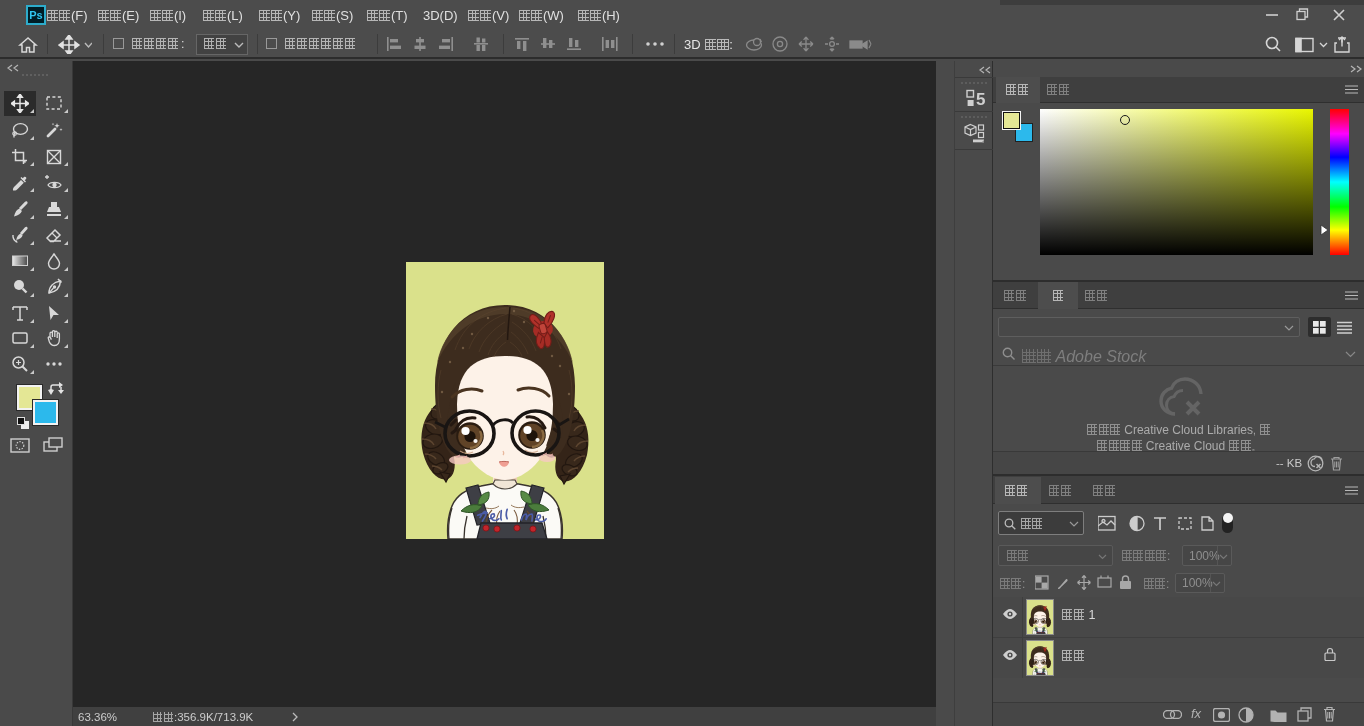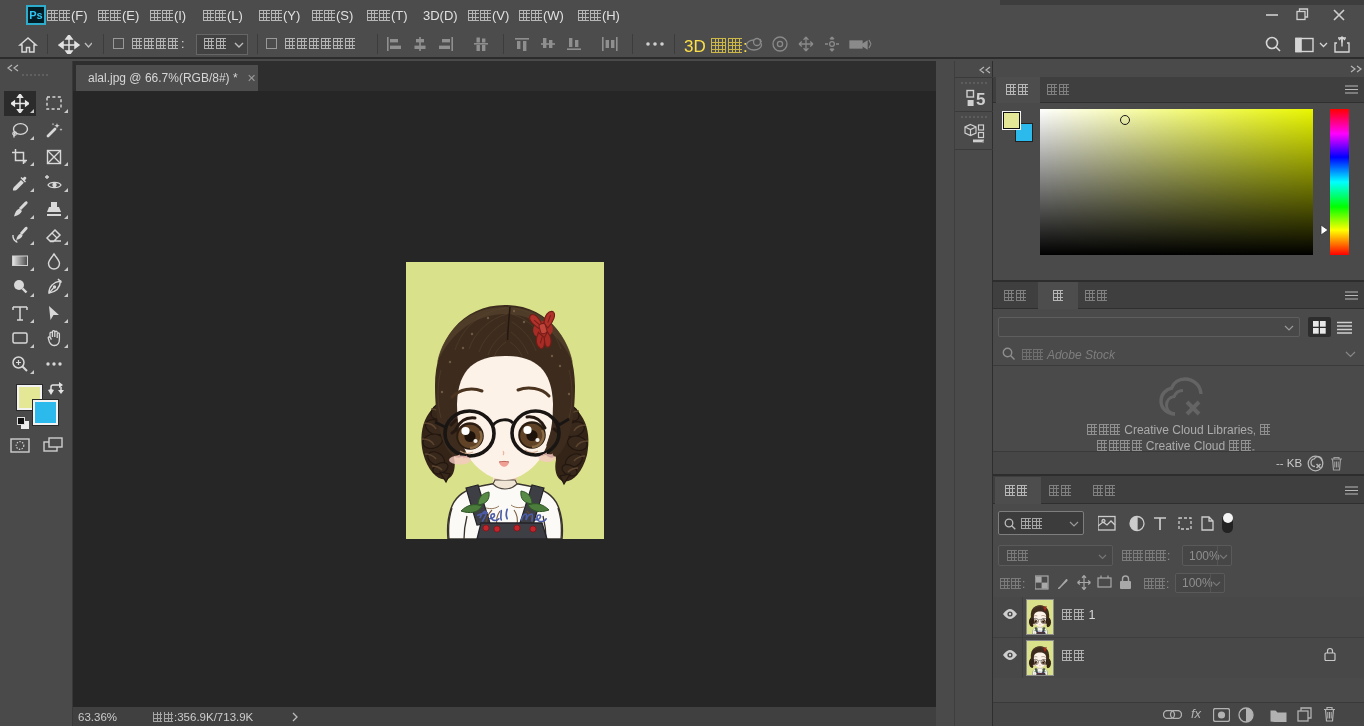--- a/index.html
+++ b/index.html
@@ -131,21 +131,21 @@
 <svg class="abs" style="left:645px;top:11px" width="22" height="6">
       <g fill="#d0d0d0">
         <circle cx="3" cy="3" r="1.8"></circle>
         <circle cx="10" cy="3" r="1.8"></circle>
         <circle cx="17" cy="3" r="1.8"></circle>
       </g>
     </svg>
 <div class="abs" style="left:503px;top:4px;width:1px;height:20px;background:#3c3c3c"></div>
 <div class="abs" style="left:632px;top:4px;width:1px;height:20px;background:#3c3c3c"></div>
 <div class="abs" style="left:674px;top:4px;width:1px;height:20px;background:#3c3c3c"></div>
-<div class="abs" style="left:684px;top:7px;color:#fde047;font-size:17px">3D <span class="j"></span><span class="j"></span>:</div>
+<div class="abs" style="left:684px;top:7px;color:#e5e5e5;font-size:13px">3D <span class="j"></span><span class="j"></span>:</div>
 <svg class="abs" style="left:745px;top:5px" width="130" height="19">
 <g fill="none" stroke="#8a8a8a" stroke-width="1.3">
 <g transform="translate(0,0)">
           <ellipse cx="9" cy="10" rx="7.5" ry="5"></ellipse>
           <circle cx="12" cy="7" r="3.5" fill="#4c4c4c"></circle>
           <path d="M15,4l1.5,3"></path>
         </g>
 <g transform="translate(26,0)">
           <circle cx="9" cy="9" r="7"></circle>
           <circle cx="9" cy="9" r="2.6"></circle>
@@ -325,23 +325,20 @@
 <div class="abs" style="left:64px;top:258px;width:0;height:0;border-left:4px solid transparent;border-bottom:4px solid #c9c9c9"></div>
 <div class="abs" style="left:30px;top:283px;width:0;height:0;border-left:4px solid transparent;border-bottom:4px solid #c9c9c9"></div>
 <div class="abs" style="left:64px;top:283px;width:0;height:0;border-left:4px solid transparent;border-bottom:4px solid #c9c9c9"></div>
 <div class="abs" style="left:30px;top:309px;width:0;height:0;border-left:4px solid transparent;border-bottom:4px solid #c9c9c9"></div>
 <svg class="abs" style="left:43px;top:376px" width="22" height="16">
       <rect x="1" y="5" width="13" height="9" fill="none" stroke="#cfcfcf" stroke-width="1.4"></rect>
       <rect x="6" y="1" width="13" height="9" fill="#4a4a4a" stroke="#cfcfcf" stroke-width="1.4"></rect>
     </svg>
 </div>
 <div id="canvas">
-<div id="tabbar">
-<div id="doctab">alal.jpg @ 66.7%(RGB/8#) * <span style="color:#9a9a9a;margin-left:6px;font-size:11px">✕</span></div>
-</div>
 <svg class="abs" style="left:333px;top:201px" width="198" height="277" viewBox="0 0 198 277">
       <use href="#girl"></use>
     </svg>
 </div>
 <div id="statusbar">
 <span class="abs" style="left:5px;top:4px">63.36%</span>
 <span class="abs" style="left:79px;top:4px"><span class="j"></span><span class="j"></span>:356.9K/713.9K</span>
 <svg class="abs" style="left:219px;top:5px" width="8" height="10">
       <path d="M1,1l4,4l-4,4" fill="none" stroke="#bbb" stroke-width="1.3"></path>
     </svg>
@@ -417,21 +414,21 @@
       </svg>
     </div>
 <svg class="abs" style="left:344px;top:260px" width="15" height="13">
       <path d="M0,1.5h15M0,5h15M0,8.5h15M0,12h15" stroke="#cfcfcf" stroke-width="1.6"></path>
     </svg>
 <div class="abs" style="left:0;top:304px;width:371px;height:1px;background:#3a3a3a"></div>
 <svg class="abs" style="left:9px;top:286px" width="14" height="14">
       <circle cx="5.5" cy="5.5" r="4.2" fill="none" stroke="#8e8e8e" stroke-width="1.4"></circle>
       <path d="M8.5,8.5l4,4" stroke="#8e8e8e" stroke-width="1.4"></path>
     </svg>
-<div class="abs" style="left:28px;top:287px;color:#7e7e7e;font-size:12px;font-style:italic"><span class="j"></span><span class="j"></span> Adobe Stock</div>
+<div class="abs" style="left:28px;top:287px;color:#7e7e7e;font-size:16px;font-style:italic"><span class="j"></span><span class="j"></span> Adobe Stock</div>
 <svg class="abs" style="left:352px;top:290px" width="11" height="8">
       <path d="M1,1l4.5,4.5L10,1" fill="none" stroke="#888" stroke-width="1.2"></path>
     </svg>
 <svg class="abs" style="left:160px;top:315px" width="56" height="46" fill="none" stroke="#646464" stroke-width="3.4">
 <path d="M22,38c-8,0 -14,-5.5 -14,-13c0,-6.5 4.5,-11.5 10.5,-12.8C20.5,6.5 26,3 32,3c8.5,0 15.5,6.5 16,15"></path>
 <path d="M22,38c-5,-0.5 -8.5,-4 -8.5,-8.8c0,-4.4 3,-7.8 7.5,-8.6c1.5,-3.8 5,-6.2 9,-6.2" stroke-width="3"></path>
 <path d="M34,26l12,12M46,26L34,38" stroke-width="4"></path>
 </svg>
 <div class="abs" style="left:0;top:378px;width:371px;text-align:center;color:#ababab;font-size:12px"><span class="j"></span><span class="j"></span><span class="j"></span><span class="j"></span> Creative Cloud <span class="j"></span><span class="j"></span><span style="font-size:9px">。</span></div>
 <div class="abs" style="left:0;top:362px;width:371px;text-align:center;color:#ababab;font-size:12px"><span class="j"></span><span class="j"></span><span class="j"></span> Creative Cloud Libraries<span style="font-size:10px">,</span> <span class="j"></span></div>

